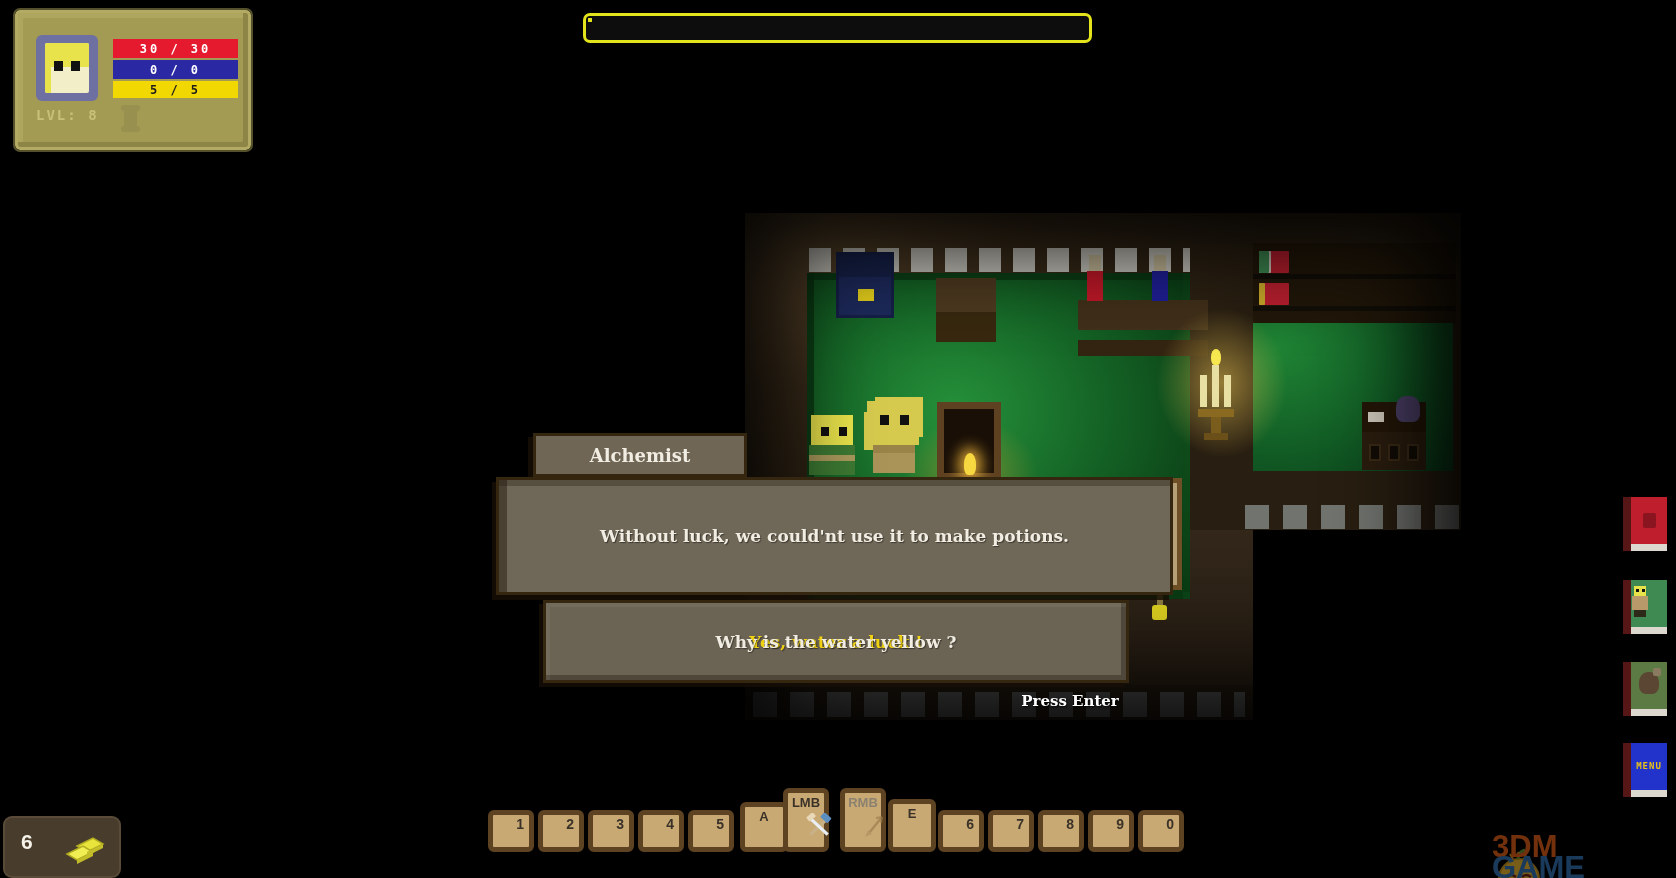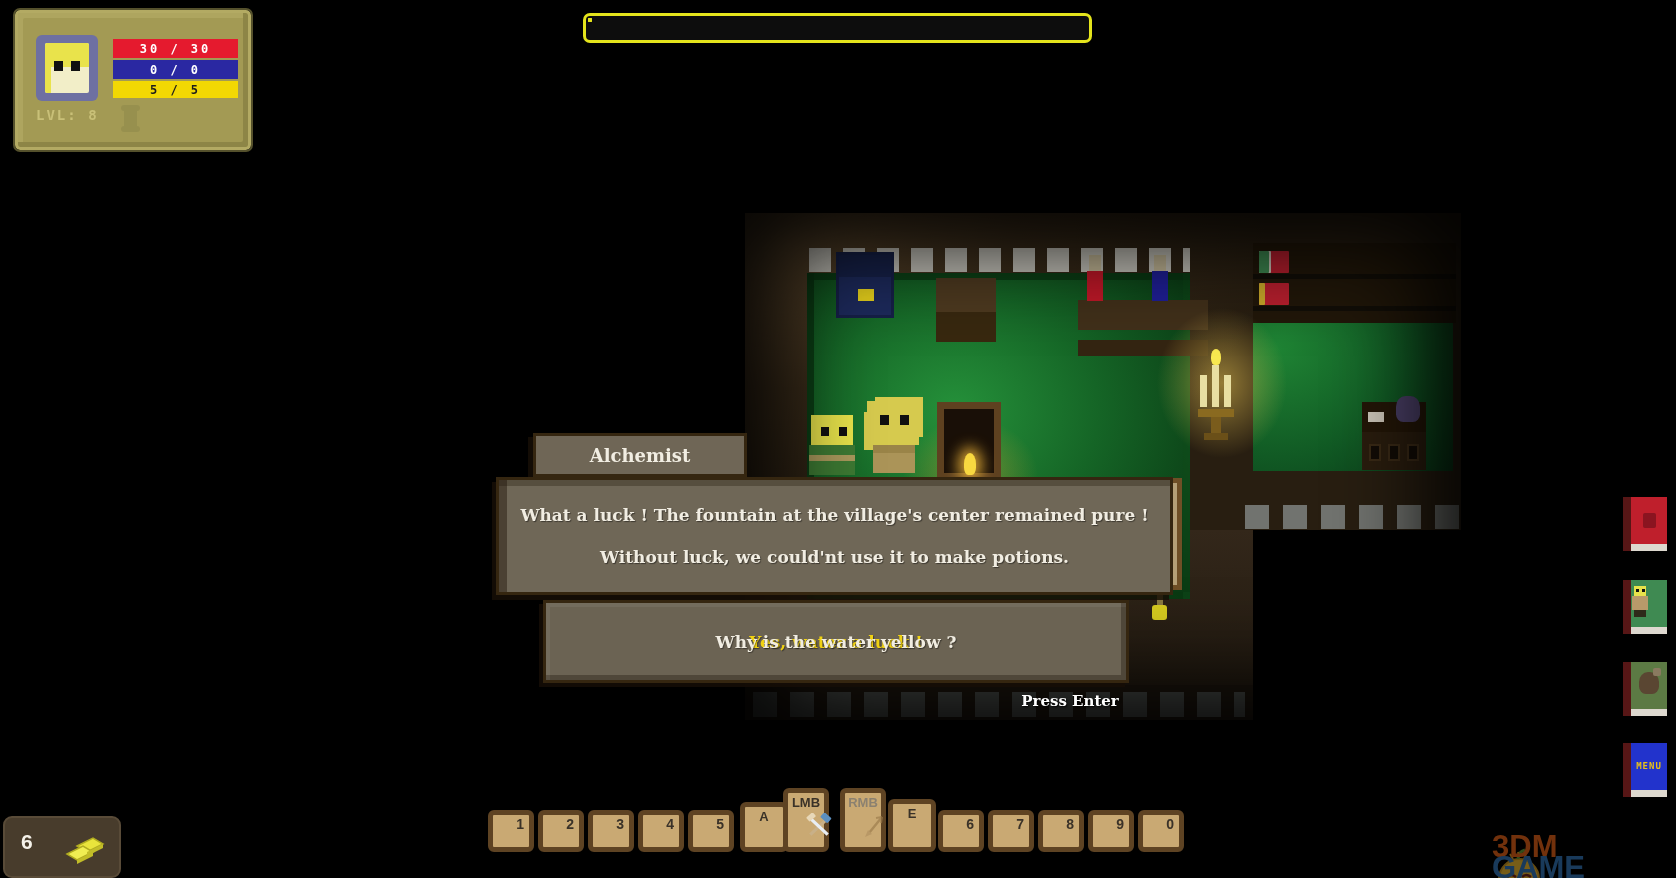--- a/index.html
+++ b/index.html
@@ -299,21 +299,20 @@
     <div class="tile-right"></div>
     <div class="band-bottom"></div>
     <div class="tile-bottom"></div>
     <div class="vignette"></div>
   </div>
 
   <div class="speaker-box">
     <span>Alchemist</span>
   </div>
   <div class="dialog-box">
-    <div style="position:relative;">What a luck ! The fountain at the village's center remained pure !</div>
     <div style="position:relative;">Without luck, we could'nt use it to make potions.</div>
   </div>
   <div class="choice-box">
     <div class="choice choice-selected">Yes, water a luck !</div>
     <div class="choice choice-normal">Why is the water yellow ?</div>
   </div>
   <div class="press-enter">Press Enter</div>
 
   <div class="key key-num k1">
       <span class="num">1</span>

